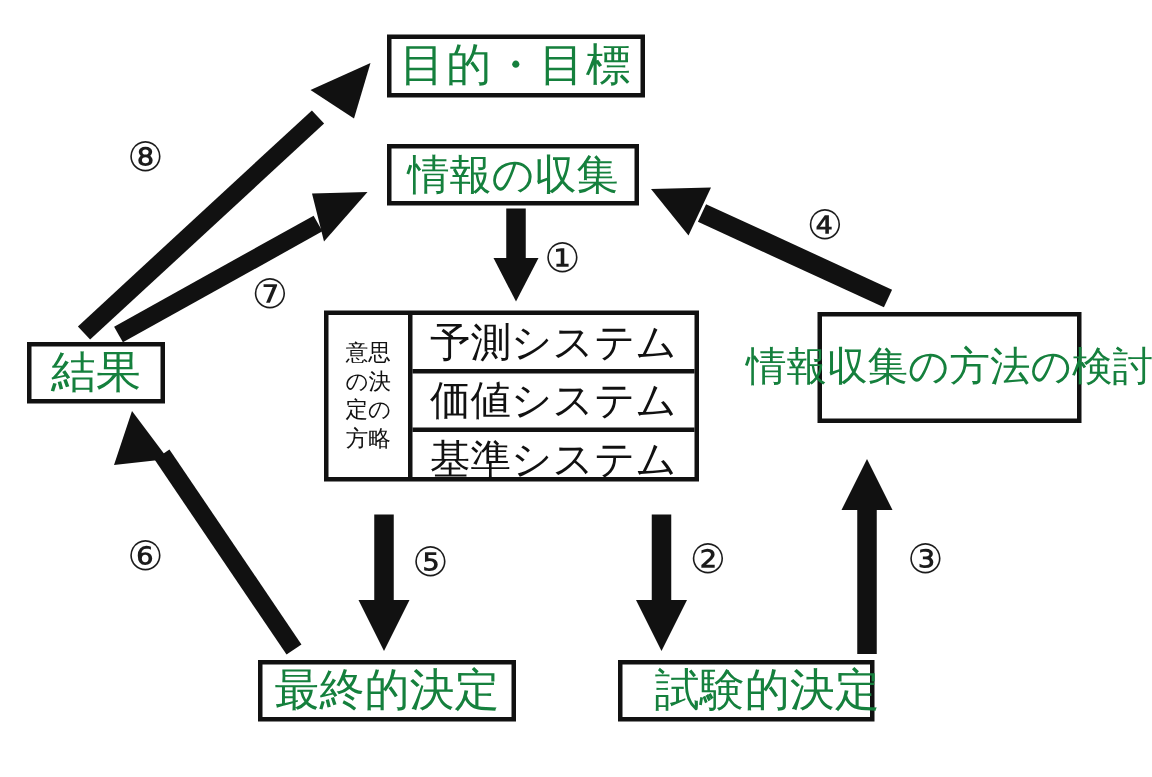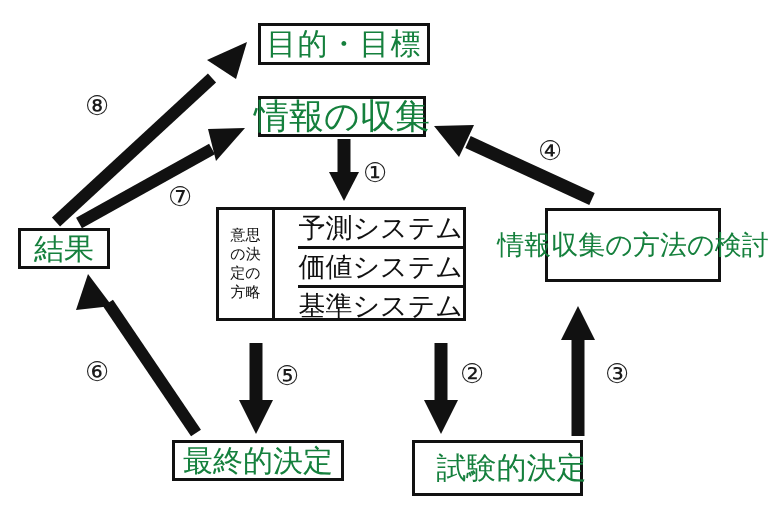--- a/index.html
+++ b/index.html
@@ -19,45 +19,45 @@
     color:#15803d;
     display:flex;
     align-items:center;
     justify-content:center;
     line-height:1.0;
     white-space:nowrap;
   }
   .node-txt{display:block;}
   
   #node-goal{left:258px;top:23px;width:172px;height:42px;font-size:30px;letter-spacing:1px;}
-  #node-gather{left:258px;top:96px;width:168px;height:41px;font-size:35px;}
+  #node-gather{left:258px;top:96px;width:168px;height:41px;font-size:28px;}
   #node-method{left:545px;top:208px;width:176px;height:74px;font-size:27px;flex-direction:row;}
   #node-method .node-txt{line-height:1.18;}
   #node-result{left:18px;top:228px;width:92px;height:41px;font-size:30px;}
   #node-final{left:172px;top:440px;width:172px;height:41px;font-size:30px;}
-  #node-trial{left:412px;top:440px;width:171px;height:56px;font-size:30px;padding-left:28px;}
+  #node-trial{left:412px;top:440px;width:171px;height:41px;font-size:30px;padding-left:28px;}
 
   
   #node-strategy{
     left:216px;top:207px;width:250px;height:114px;
     border:3px solid #111111;background:#fff;
     position:absolute;box-sizing:border-box;display:flex;
   }
   #strategy-label{
     width:56px;flex:0 0 56px;
     border-right:3px solid #111111;
     box-sizing:border-box;
     display:flex;flex-direction:column;
     align-items:center;justify-content:center;
     font-size:15px;color:#111;
     line-height:1.28;
     padding:1px 0;
   }
   #strategy-label span{display:block;letter-spacing:0px;}
-  #strategy-rows{flex:1;display:flex;flex-direction:column;align-items:flex-end;}
+  #strategy-rows{flex:1;display:flex;flex-direction:column;}
   .strategy-row{
     flex:1;
     display:flex;align-items:center;justify-content:center;
     font-size:27px;color:#111;
     border-bottom:3px solid #111111;
     box-sizing:border-box;
     white-space:nowrap;
   }
   .strategy-row:last-child{border-bottom:none;}
 

